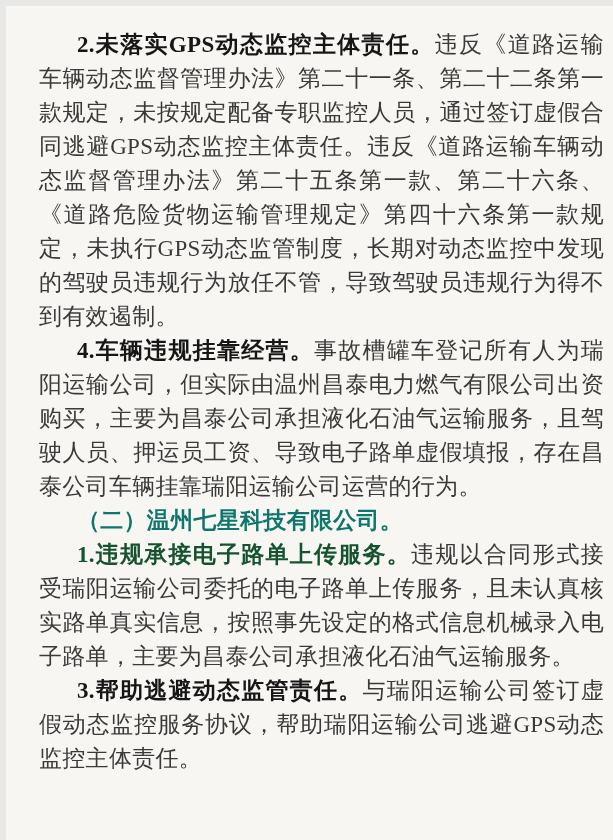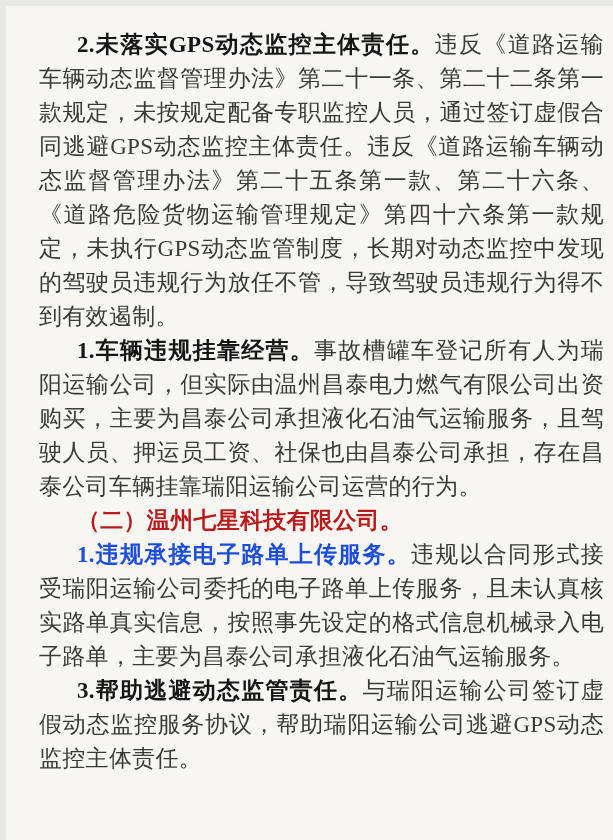--- a/index.html
+++ b/index.html
@@ -41,21 +41,21 @@
   }
 </style>
 </head>
 <body>
 
 <div class="page" style="background: rgb(247, 246, 243);">
   <div class="doc-body">
   <p class="para" style="color: rgb(58, 58, 58);"><span class="lead" style="color: rgb(22, 22, 22);">2.未落实GPS动态监控主体责任。</span><span class="body">违反《道路运输车辆动态监督管理办法》第二十一条、第二十二条第一款规定，未按规定配备专职监控人员，通过签订虚假合同逃避GPS动态监控主体责任。违反《道路运输车辆动态监督管理办法》第二十五条第一款、第二十六条、《道路危险货物运输管理规定》第四十六条第一款规定，未执行GPS动态监管制度，长期对动态监控中发现的驾驶员违规行为放任不管，导致驾驶员违规行为得不到有效遏制。</span></p>
 
 
-  <p class="para" style="color: rgb(58, 58, 58);"><span class="lead" style="color: rgb(22, 22, 22);">1.车辆违规挂靠经营。</span><span class="body">事故槽罐车登记所有人为瑞阳运输公司，但实际由温州昌泰电力燃气有限公司出资购买，主要为昌泰公司承担液化石油气运输服务，且驾驶人员、押运员工资、社保也由昌泰公司承担，存在昌泰公司车辆挂靠瑞阳运输公司运营的行为。</span></p>
+  <p class="para" style="color: rgb(58, 58, 58);"><span class="lead" style="color: rgb(22, 22, 22);">4.车辆违规挂靠经营。</span><span class="body">事故槽罐车登记所有人为瑞阳运输公司，但实际由温州昌泰电力燃气有限公司出资购买，主要为昌泰公司承担液化石油气运输服务，且驾驶人员、押运员工资、导致电子路单虚假填报，存在昌泰公司车辆挂靠瑞阳运输公司运营的行为。</span></p>
 
-  <p class="para heading" style="color: rgb(58, 58, 58);"><span class="lead" style="color: #b91c1c;">（二）温州七星科技有限公司。</span><span class="body"></span></p>
+  <p class="para heading" style="color: rgb(58, 58, 58);"><span class="lead" style="color: #0f766e;">（二）温州七星科技有限公司。</span><span class="body"></span></p>
 
-  <p class="para" style="color: rgb(58, 58, 58);"><span class="lead" style="color: #1d4ed8;">1.违规承接电子路单上传服务。</span><span class="body">违规以合同形式接受瑞阳运输公司委托的电子路单上传服务，且未认真核实路单真实信息，按照事先设定的格式信息机械录入电子路单，主要为昌泰公司承担液化石油气运输服务。</span></p>
+  <p class="para" style="color: rgb(58, 58, 58);"><span class="lead" style="color: #14532d;">1.违规承接电子路单上传服务。</span><span class="body">违规以合同形式接受瑞阳运输公司委托的电子路单上传服务，且未认真核实路单真实信息，按照事先设定的格式信息机械录入电子路单，主要为昌泰公司承担液化石油气运输服务。</span></p>
 
   <p class="para" style="color: rgb(58, 58, 58);"><span class="lead" style="color: rgb(22, 22, 22);">3.帮助逃避动态监管责任。</span><span class="body">与瑞阳运输公司签订虚假动态监控服务协议，帮助瑞阳运输公司逃避GPS动态监控主体责任。</span></p>
 </div>
 </div>
 
 </body></html>

